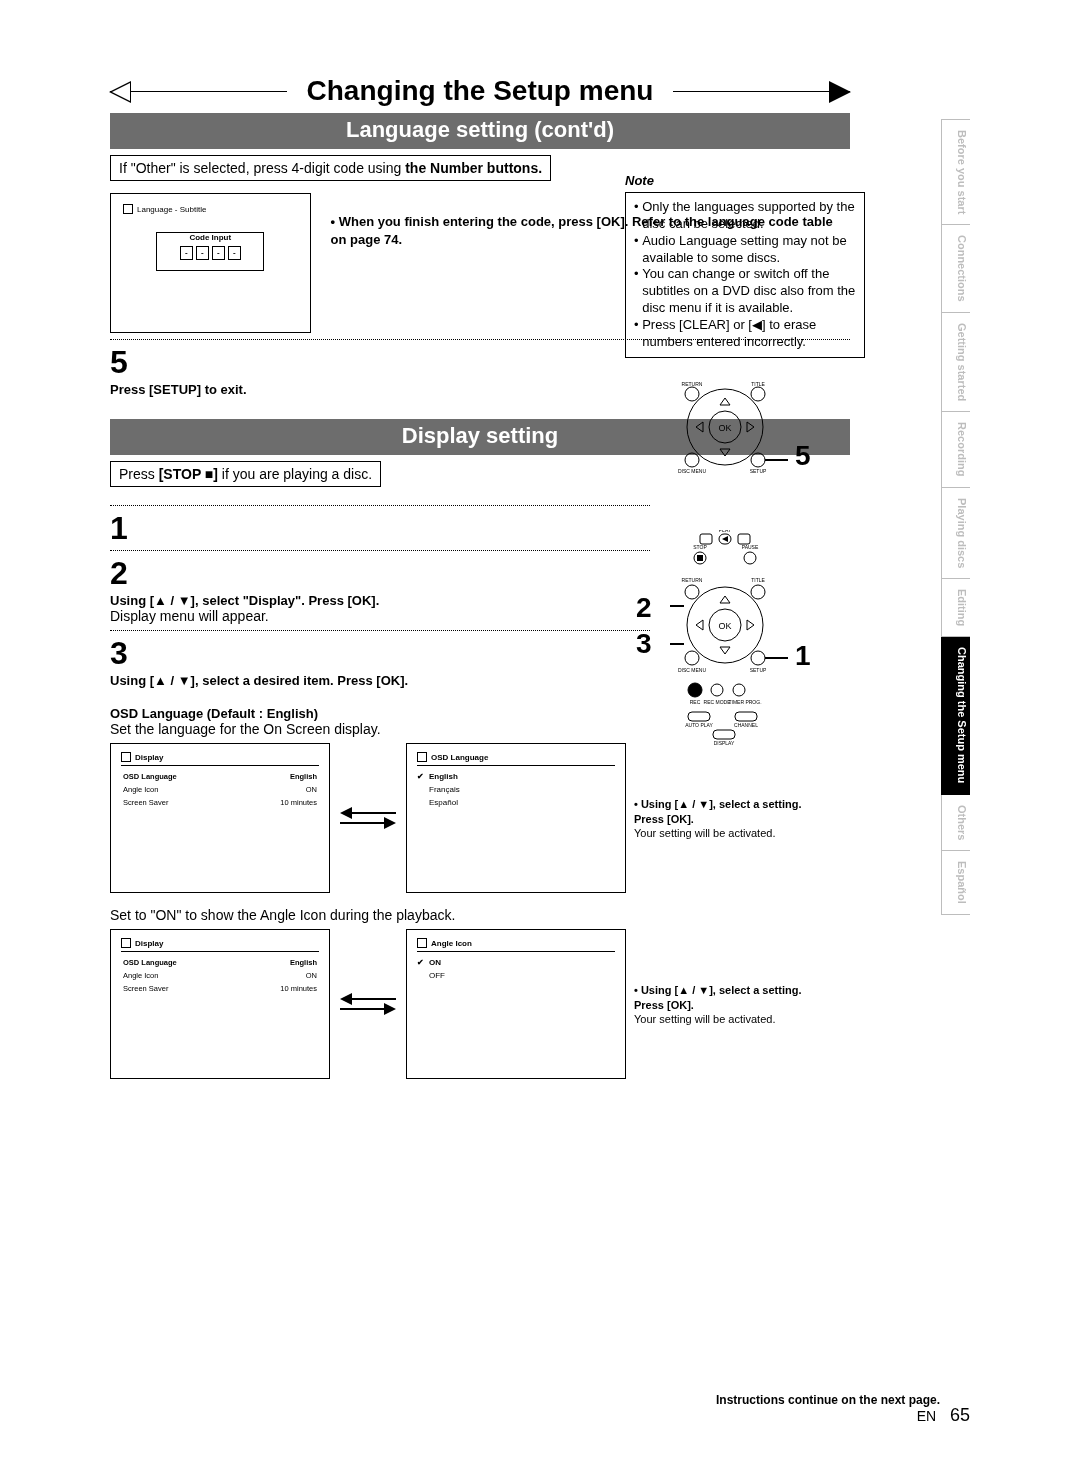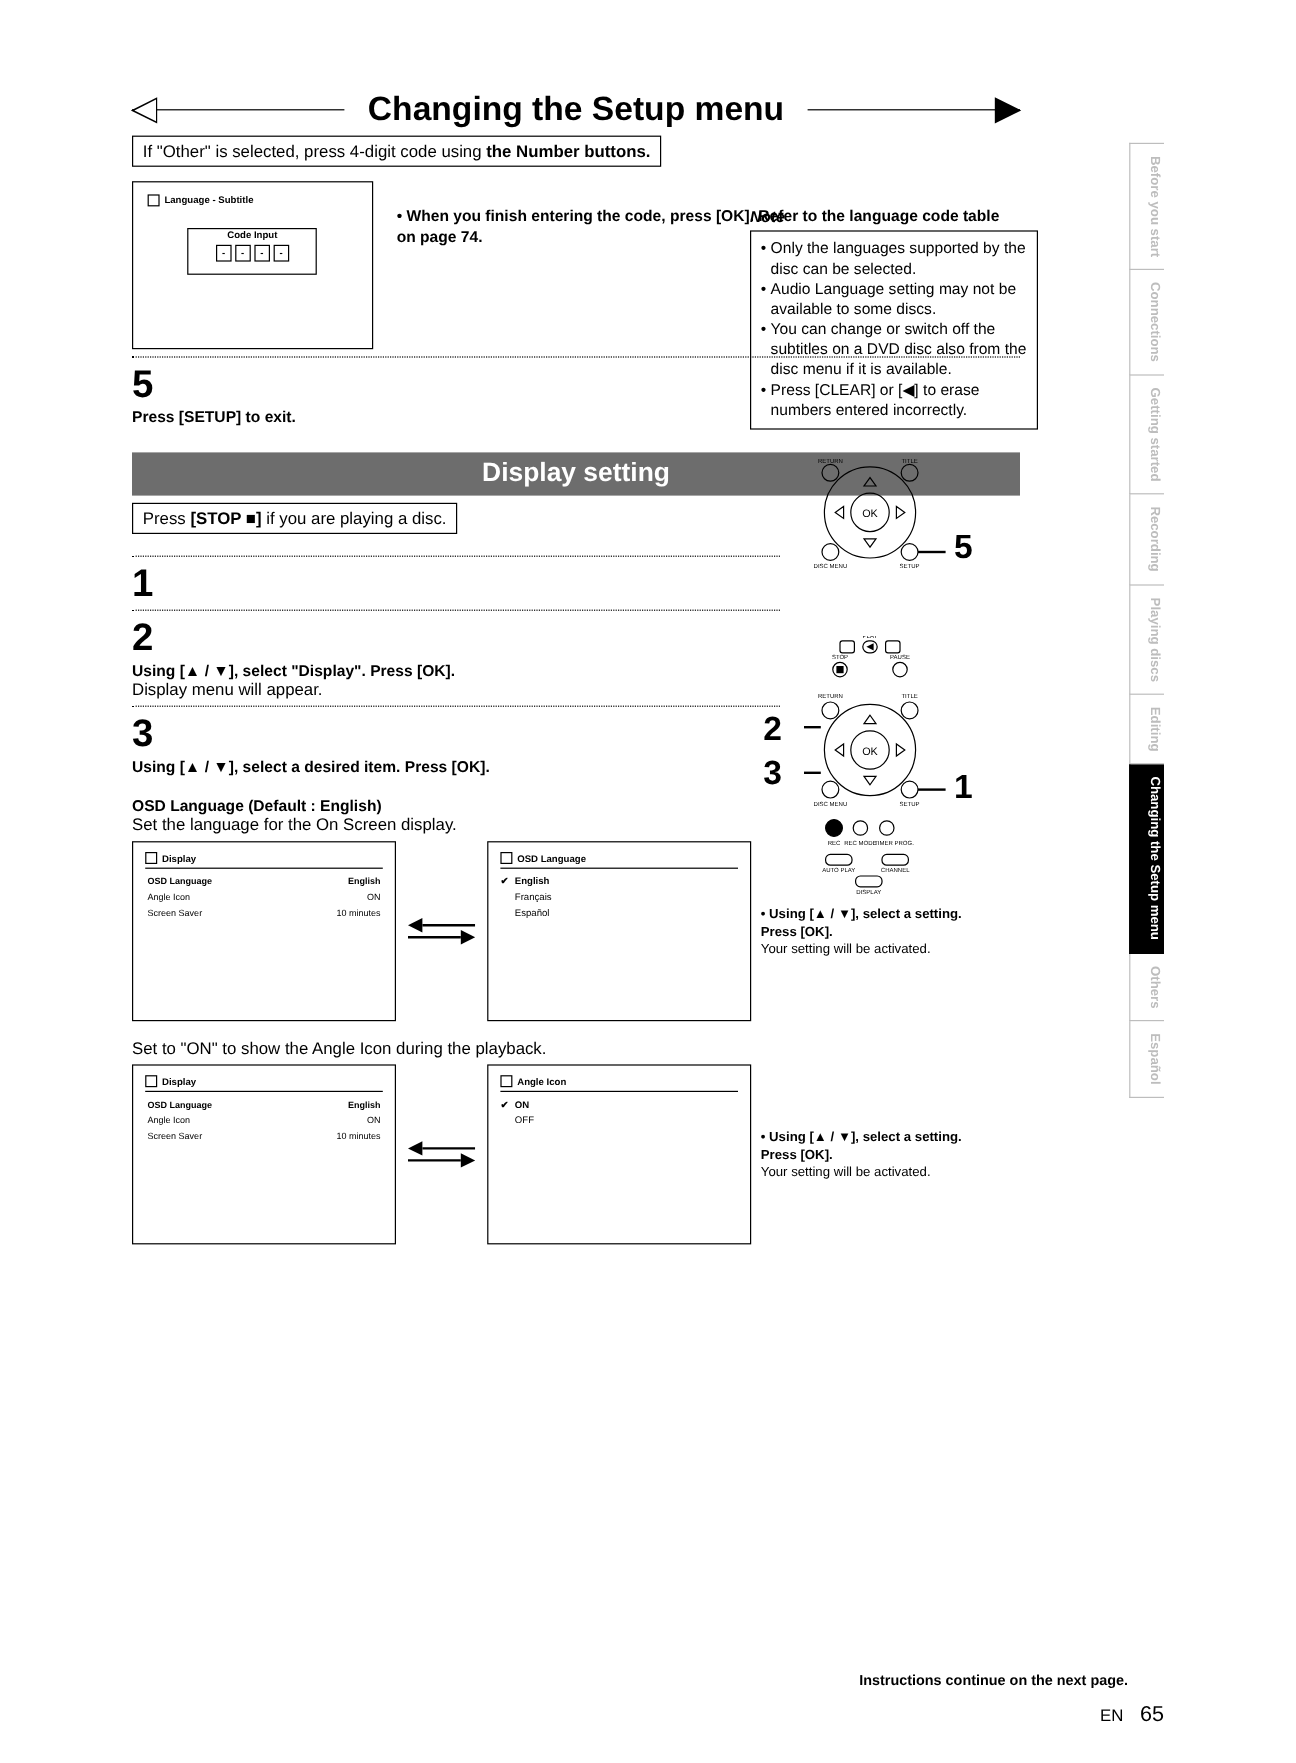--- a/index.html
+++ b/index.html
@@ -91,25 +91,25 @@
 
   .screen-panel {
     border: 1px solid #000;
     width: 220px;
     height: 140px;
     padding: 10px 12px;
     box-sizing: border-box;
     font-size: 8px;
   }
   .screen-panel .panel-header {
-    font-weight: bold;
+    font-weight: normal;
     font-size: 8px;
     margin-bottom: 6px;
     display: flex;
-    align-items: flex-start;
+    align-items: center;
     gap: 4px;
   }
   .screen-panel .panel-header .sq {
     display: inline-block;
     width: 8px; height: 8px;
     border: 1px solid #000;
   }
   .code-box {
     border: 1px solid #000;
     padding: 0 8px 10px 8px;
@@ -283,21 +283,21 @@
     width: 200px;
     line-height: 1.35;
     margin-top: 2px;
   }
   .right-step-text .b {
     font-weight: bold;
   }
 
   .footer {
     position: absolute;
-    bottom: 30px;
+    bottom: 43px;
     right: 110px;
     font-size: 14px;
     padding-left: 32px;
   }
   .footer .pn {
     font-size: 18px;
     margin-left: 10px;
   }
 
   .cont-next {
@@ -335,20 +335,21 @@
   
   <div class="top-title-wrap" style="width:740px;">
     <div class="top-title-line">
         <span class="inner-left"></span>
         <span class="inner-right"></span>
       </div>
     <span class="top-title" style="background:#fff;">Changing the Setup menu</span>
   </div>
 
   
+  <div class="section-bar">Language setting (cont'd)</div>
 
   
   <div class="intro-box">
     <span>If "Other" is selected, press 4-digit code using </span><b>the Number buttons.</b>
   </div>
 
   
   <div class="row main-col">
     <div class="screen-panel">
       <div class="panel-header">

